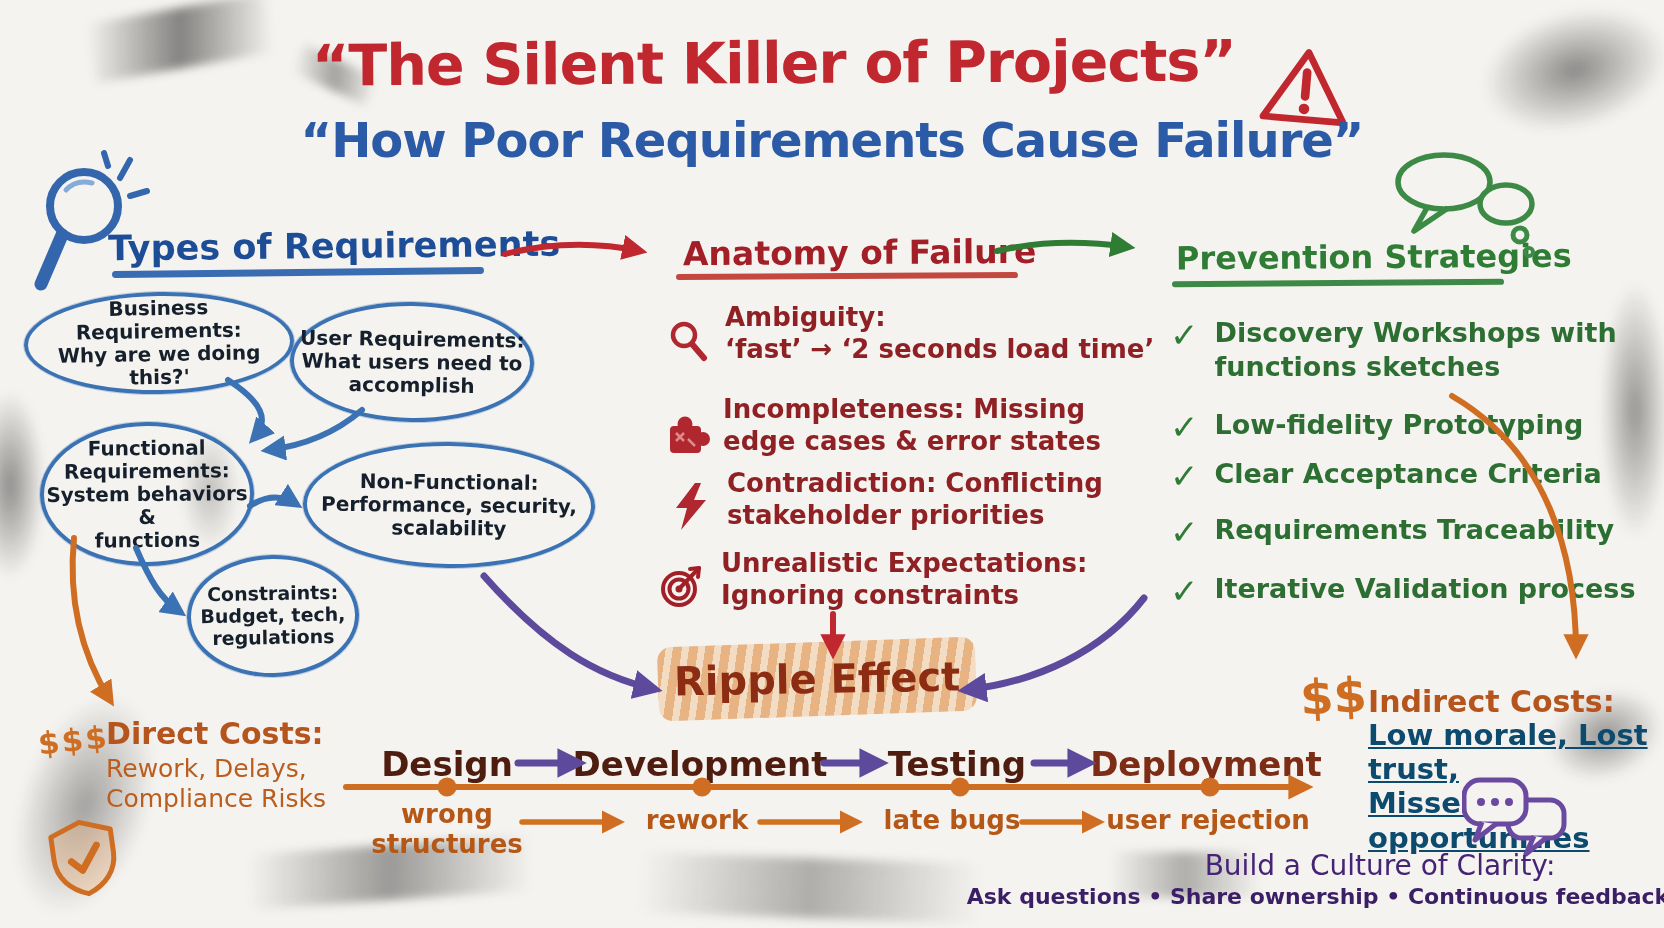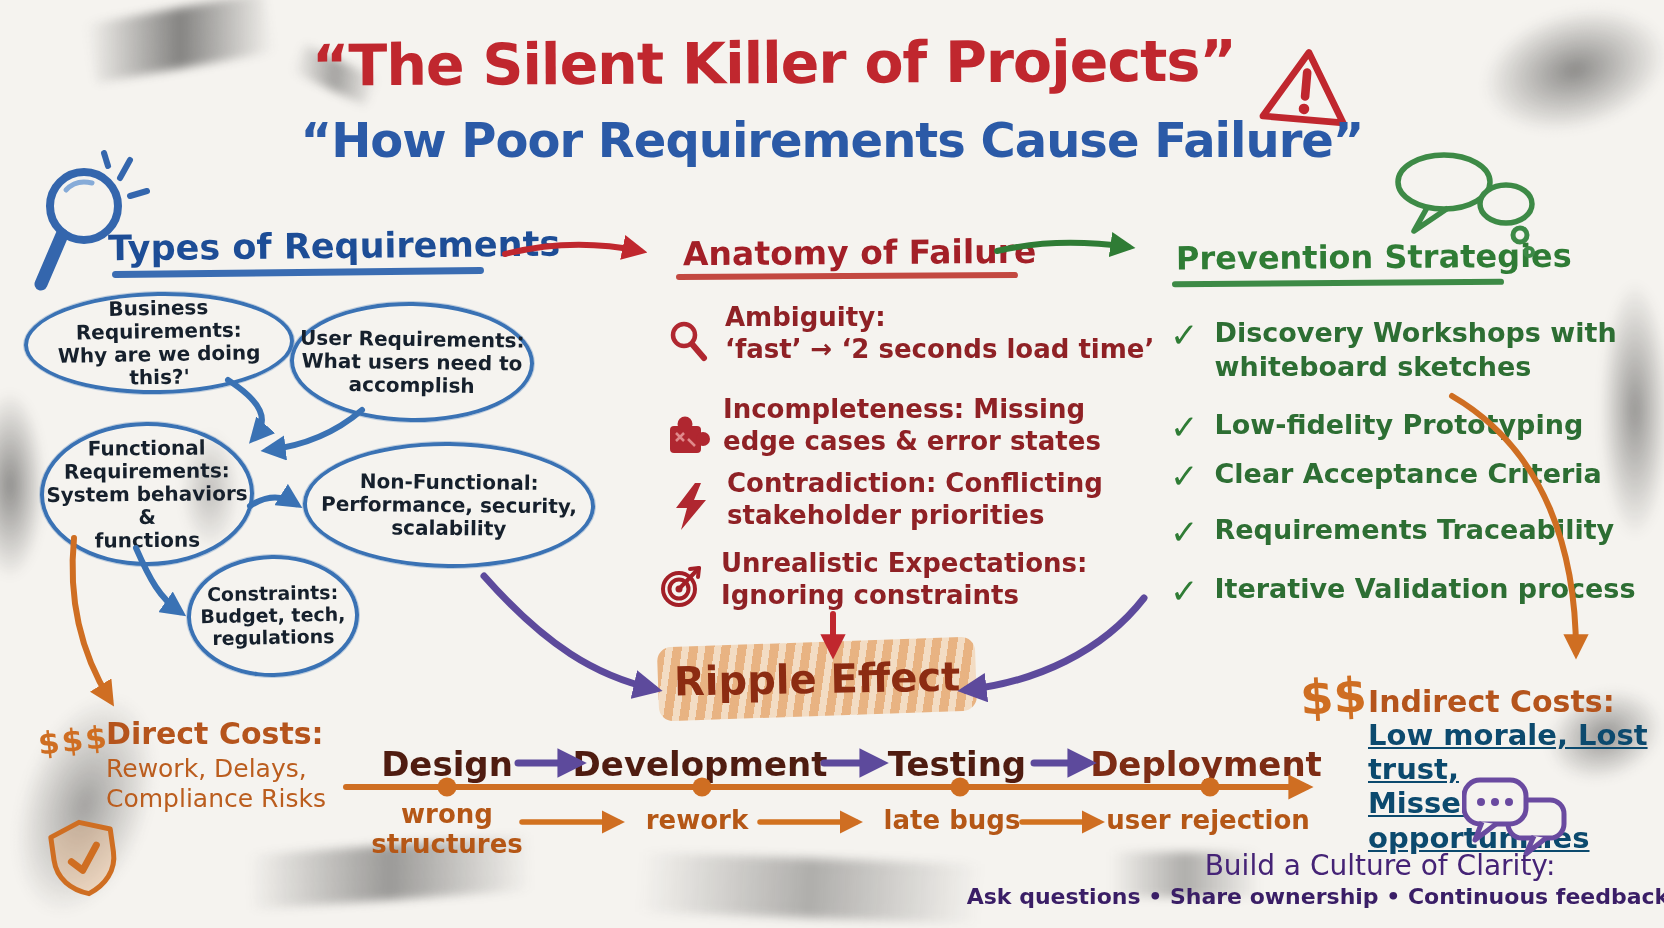--- a/index.html
+++ b/index.html
@@ -191,21 +191,21 @@
 Ignoring constraints</div>
   </div>
 
   <div class="abs ripple">
     <span>Ripple Effect</span>
   </div>
 
   <div class="prev-item pi0">
     <span class="chk">✓</span>
     <span class="txt pre">Discovery Workshops with
-whiteboard sketches</span>
+functions sketches</span>
   </div>
   <div class="prev-item pi1">
     <span class="chk">✓</span>
     <span class="txt">Low-fidelity Prototyping</span>
   </div>
   <div class="prev-item pi2">
     <span class="chk">✓</span>
     <span class="txt">Clear Acceptance Criteria</span>
   </div>
   <div class="prev-item pi3">

